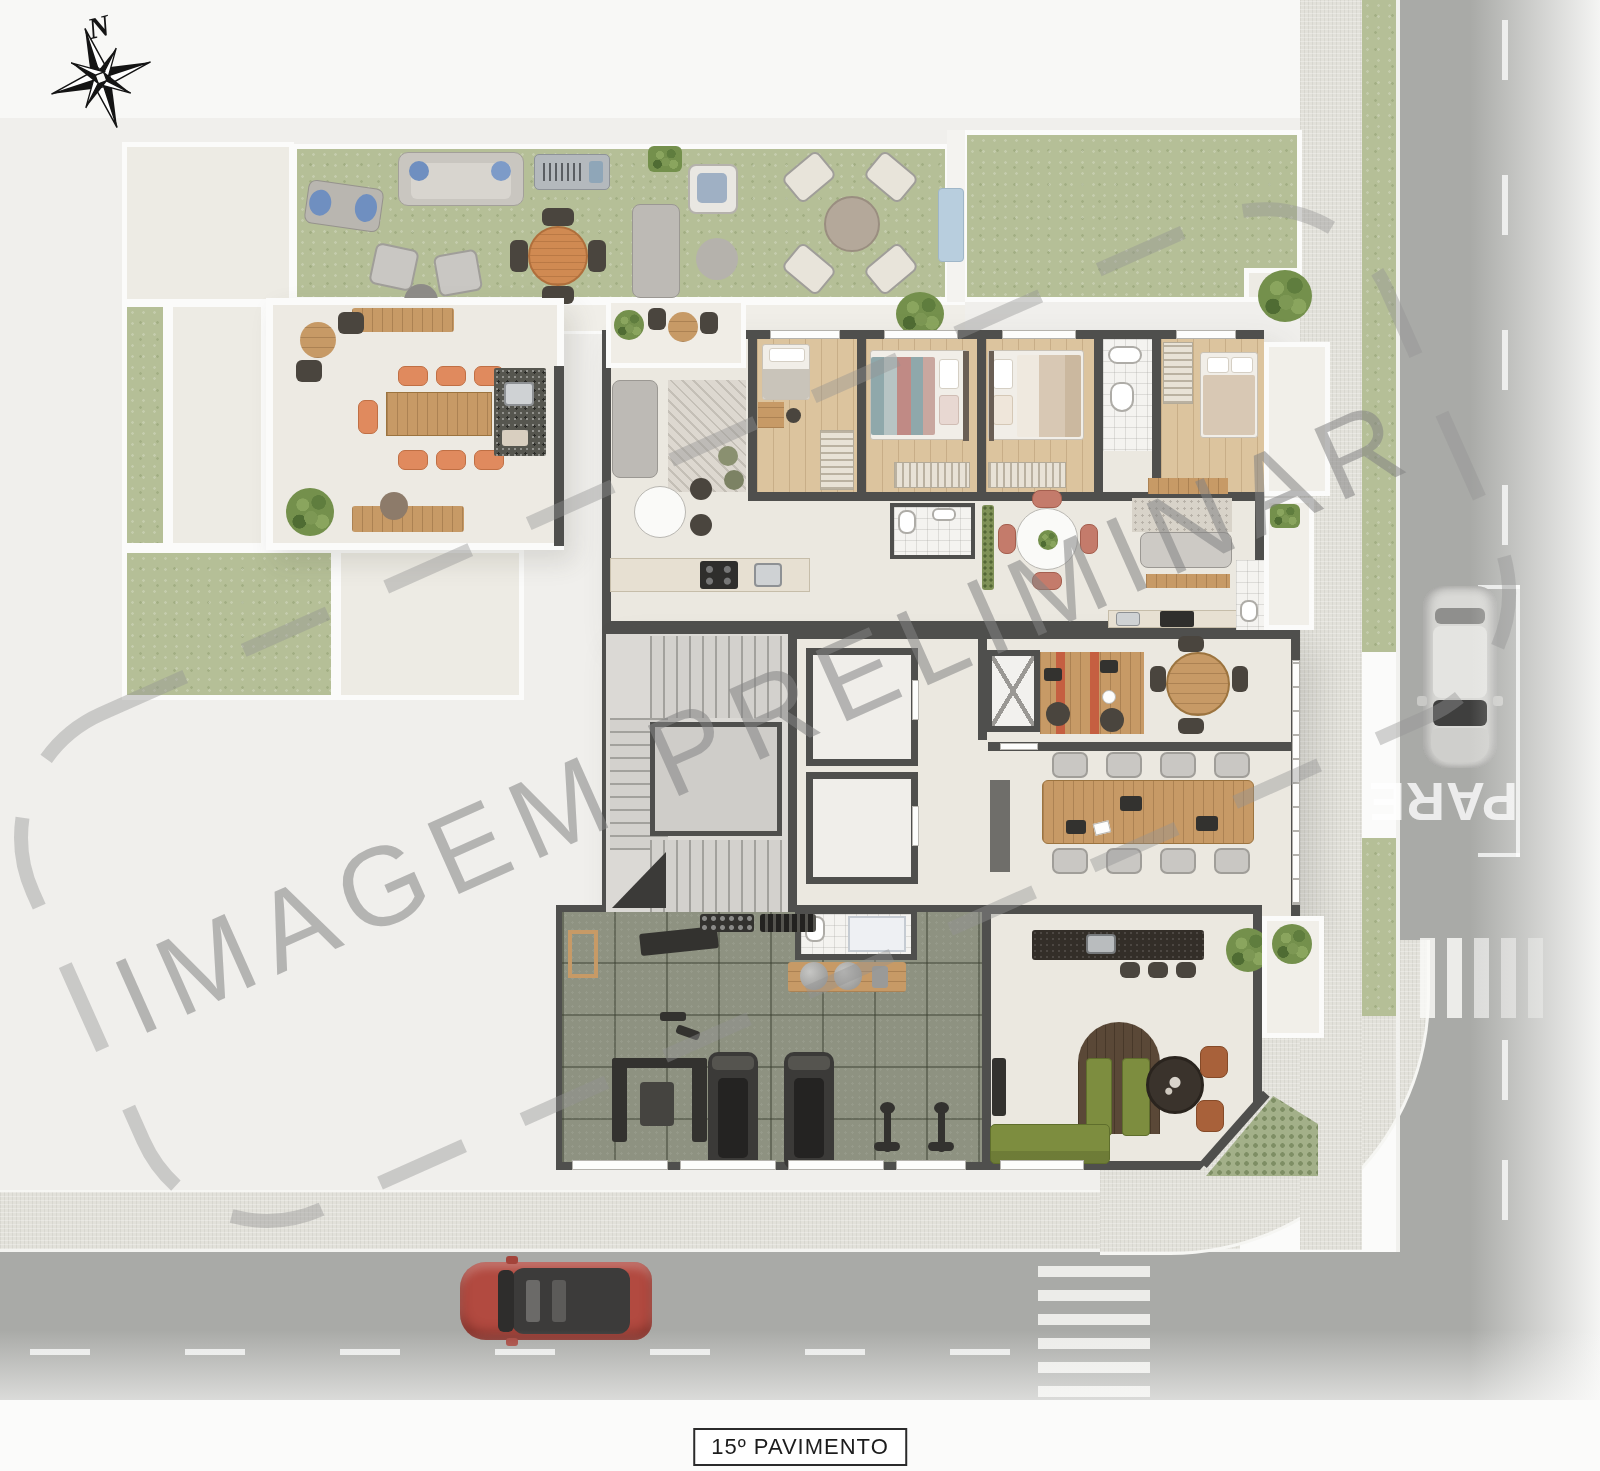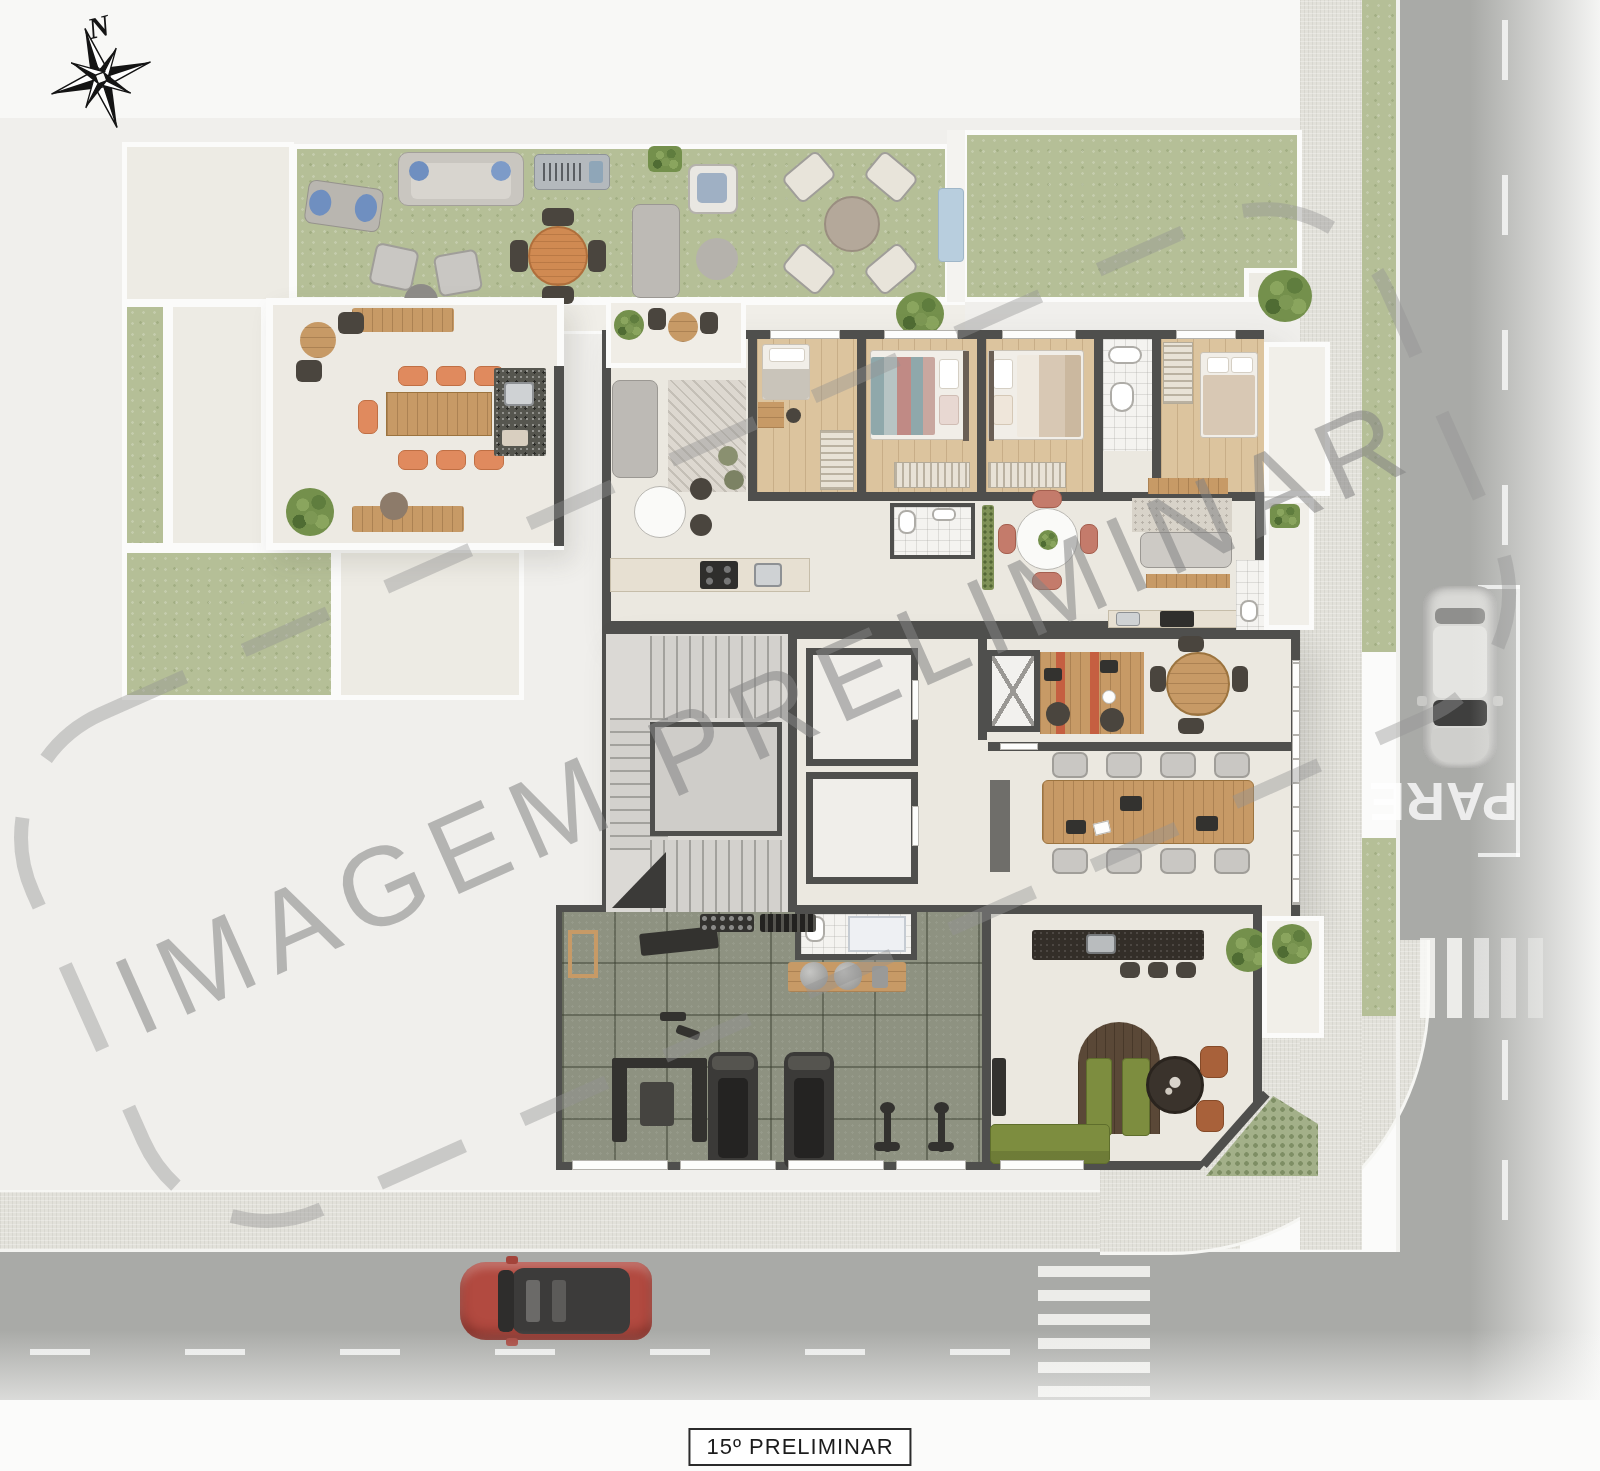--- a/index.html
+++ b/index.html
@@ -446,15 +446,15 @@
   </div>
 
   <div class="abs" style="left:765px;top:715px;width:1500px;height:560px;margin-left:-750px;margin-top:-280px;transform:rotate(-24deg);z-index:50;pointer-events:none;display:flex;align-items:center;justify-content:center;">
     <svg class="abs" width="1500" height="560" style="left:0;top:0;">
       <rect x="9" y="9" width="1482" height="542" rx="135" ry="135" fill="none" stroke="rgba(148,148,148,0.42)" stroke-width="14" stroke-dasharray="92 64"></rect>
     </svg>
     <div class="wm-text">IMAGEM PRELIMINAR</div>
   </div>
 
   <div class="abs" style="left:800px;top:1428px;transform:translateX(-50%);z-index:60;background:#ffffff;border:2px solid #2b2b2b;
-              padding:4px 16px;font-size:22px;color:#1c1c1c;letter-spacing:1px;white-space:nowrap;">15º PRELIMINAR</div>
+              padding:4px 16px;font-size:22px;color:#1c1c1c;letter-spacing:1px;white-space:nowrap;">15º PAVIMENTO</div>
 
 </div>
 
 </body></html>

